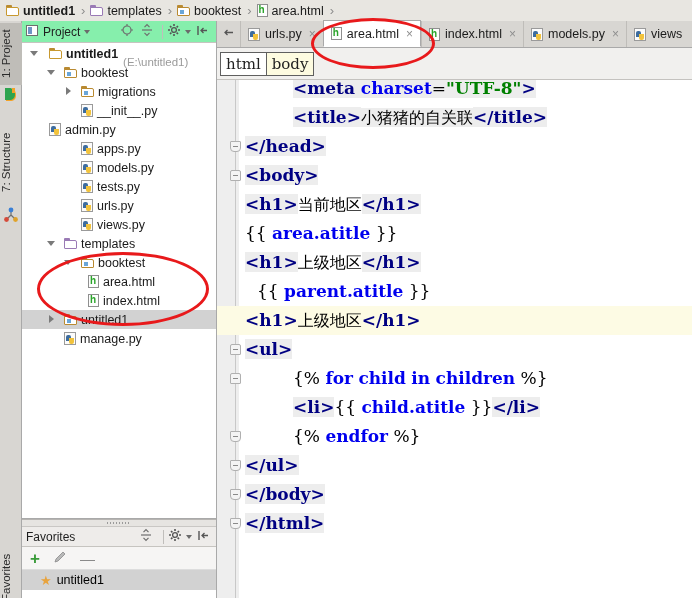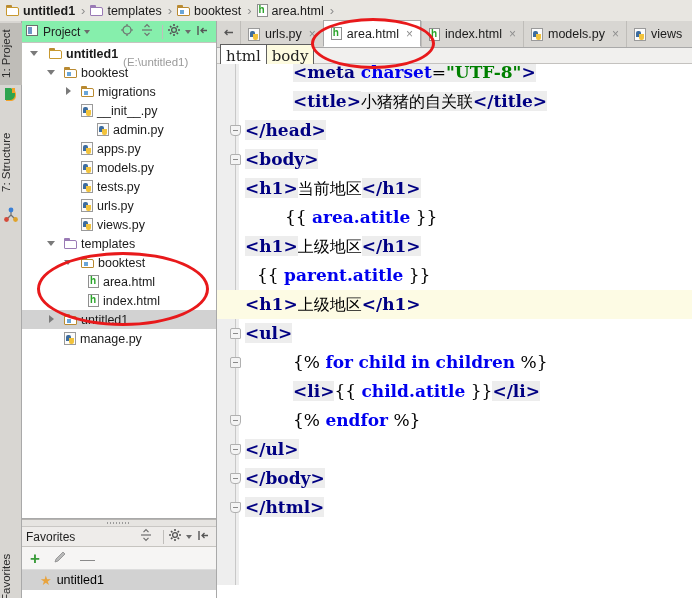--- a/index.html
+++ b/index.html
@@ -83,21 +83,21 @@
   
   .edwrap{position:absolute;left:217px;top:21px;width:475px;height:577px;background:#fff;}
   .tabbar{position:relative;height:27px;background:#d8d6d2;border-bottom:1px solid #a9a9a9;box-sizing:border-box;
           display:flex;align-items:flex-end;}
   .lt{display:flex;align-items:center;height:27px;padding:0 5px;gap:5px;}
   .tab{display:flex;align-items:center;height:26px;padding:0 7px;gap:5px;border-left:1px solid #bfbdb9;
        font-size:12.5px;color:#1b1b1b;box-sizing:border-box;background:transparent;}
   .tab.active{background:#fff;border:1px solid #a9a9a9;border-bottom:1px solid #fff;height:27px;}
   .tab .x{color:#8e8e8e;font-size:12px;margin-left:2px;}
 
-  .ebreadcrumb{position:relative;height:16px;background:#f1f0ee;border-bottom:1px solid #c4c2bf;display:flex;align-items:center;padding-left:3px;box-sizing:border-box;}
+  .ebreadcrumb{position:relative;height:32px;background:#f1f0ee;border-bottom:1px solid #c4c2bf;display:flex;align-items:center;padding-left:3px;box-sizing:border-box;}
   .ecrumb{height:24px;min-width:36px;padding:0 5px;border:1px solid #5f5f5f;display:flex;align-items:center;justify-content:center;
           font-family:"DejaVu Serif","Liberation Serif",serif;font-size:15px;color:#222;box-sizing:border-box;}
   .ecrumb.b{background:#fdfbe0;margin-left:-1px;}
   .ecrumb.a{background:#fff;}
 
   .code{position:relative;height:521px;background:#fff;overflow:hidden;}
   .gutter{position:absolute;left:0;top:0;width:22px;height:100%;background:#eeeeee;border-right:0;}
   .foldline{position:absolute;left:18px;top:0;width:1px;height:100%;background:#c8c8c8;}
   .ln{position:absolute;left:0;right:0;height:29px;line-height:29px;white-space:pre;
       font-family:"DejaVu Serif","Liberation Serif",serif;font-size:17px;}
@@ -253,21 +253,21 @@
       </div>
 
       <div class="row" style="padding-left:59px;">
         <span class="ico py">
             <s></s>
             <u></u>
             <em></em>
           </span>
         <span class="lbl">__init__.py</span>
       </div>
-      <div class="row" style="padding-left:75px;align-items:center;">
+      <div class="row" style="padding-left:27px;align-items:center;">
         <span class="ico py">
             <s></s>
             <u></u>
             <em></em>
           </span>
         <span class="lbl">admin.py</span>
       </div>
       <div class="row" style="padding-left:59px;">
         <span class="ico py">
             <s></s>
@@ -452,21 +452,21 @@
       <div class="gutter"></div>
       <div class="foldline"></div>
       <div id="lines">
           <div class="ln" style="top: -6px;"><span class="tx" style="margin-left: 76px;"><span class="seg tg hl">&lt;meta </span><span class="seg at hl">charset</span><span class="seg txt hl">=</span><span class="seg st hl">"UTF-8"</span><span class="seg tg hl">&gt;</span></span></div>
           <div class="ln" style="top: 23px;"><span class="tx" style="margin-left: 76px;"><span class="seg tg hl">&lt;title&gt;</span><span class="seg cn hl">小猪猪的自关联</span><span class="seg tg hl">&lt;/title&gt;</span></span></div>
           <span class="fold end" style="top: 61px;"></span>
           <div class="ln" style="top: 52px;"><span class="tx" style="margin-left: 28px;"><span class="seg tg hl">&lt;/head&gt;</span></span></div>
           <span class="fold start" style="top: 90px;"></span>
           <div class="ln" style="top: 81px;"><span class="tx" style="margin-left: 28px;"><span class="seg tg hl">&lt;body&gt;</span></span></div>
           <div class="ln" style="top: 110px;"><span class="tx" style="margin-left: 28px;"><span class="seg tg hl">&lt;h1&gt;</span><span class="seg cn">当前地区</span><span class="seg tg hl">&lt;/h1&gt;</span></span></div>
-          <div class="ln" style="top: 139px; padding-left: 40px;"><span class="tx" style="margin-left: 28px;"><span class="seg tpl">{{ </span><span class="seg vr">area.atitle</span><span class="seg tpl"> }}</span></span></div>
+          <div class="ln" style="top: 139px;"><span class="tx" style="margin-left: 28px;"><span class="seg tpl">{{ </span><span class="seg vr">area.atitle</span><span class="seg tpl"> }}</span></span></div>
           <div class="ln" style="top: 168px;"><span class="tx" style="margin-left: 28px;"><span class="seg tg hl">&lt;h1&gt;</span><span class="seg cn">上级地区</span><span class="seg tg hl">&lt;/h1&gt;</span></span></div>
           <div class="ln" style="top: 197px;"><span class="tx" style="margin-left: 40px;"><span class="seg tpl">{{ </span><span class="seg vr">parent.atitle</span><span class="seg tpl"> }}</span></span></div>
           <div class="ln cur" style="top: 226px;"><span class="tx" style="margin-left: 28px;"><span class="seg tg">&lt;h1&gt;</span><span class="seg cn">上级地区</span><span class="seg tg">&lt;/h1&gt;</span></span></div>
           <span class="fold start" style="top: 264px;"></span>
           <div class="ln" style="top: 255px;"><span class="tx" style="margin-left: 28px;"><span class="seg tg hl">&lt;ul&gt;</span></span></div>
           <span class="fold start" style="top: 293px;"></span>
           <div class="ln" style="top: 284px;"><span class="tx" style="margin-left: 76px;"><span class="seg tpl">{% </span><span class="seg kw">for</span><span class="seg tpl"> </span><span class="seg vr">child</span><span class="seg tpl"> </span><span class="seg kw">in</span><span class="seg tpl"> </span><span class="seg vr">children</span><span class="seg tpl"> %}</span></span></div>
           <div class="ln" style="top: 313px;"><span class="tx" style="margin-left: 76px;"><span class="seg tg hl">&lt;li&gt;</span><span class="seg tpl">{{ </span><span class="seg vr">child.atitle</span><span class="seg tpl"> }}</span><span class="seg tg hl">&lt;/li&gt;</span></span></div>
           <span class="fold end" style="top: 351px;"></span>
           <div class="ln" style="top: 342px;"><span class="tx" style="margin-left: 76px;"><span class="seg tpl">{% </span><span class="seg kw">endfor</span><span class="seg tpl"> %}</span></span></div>

